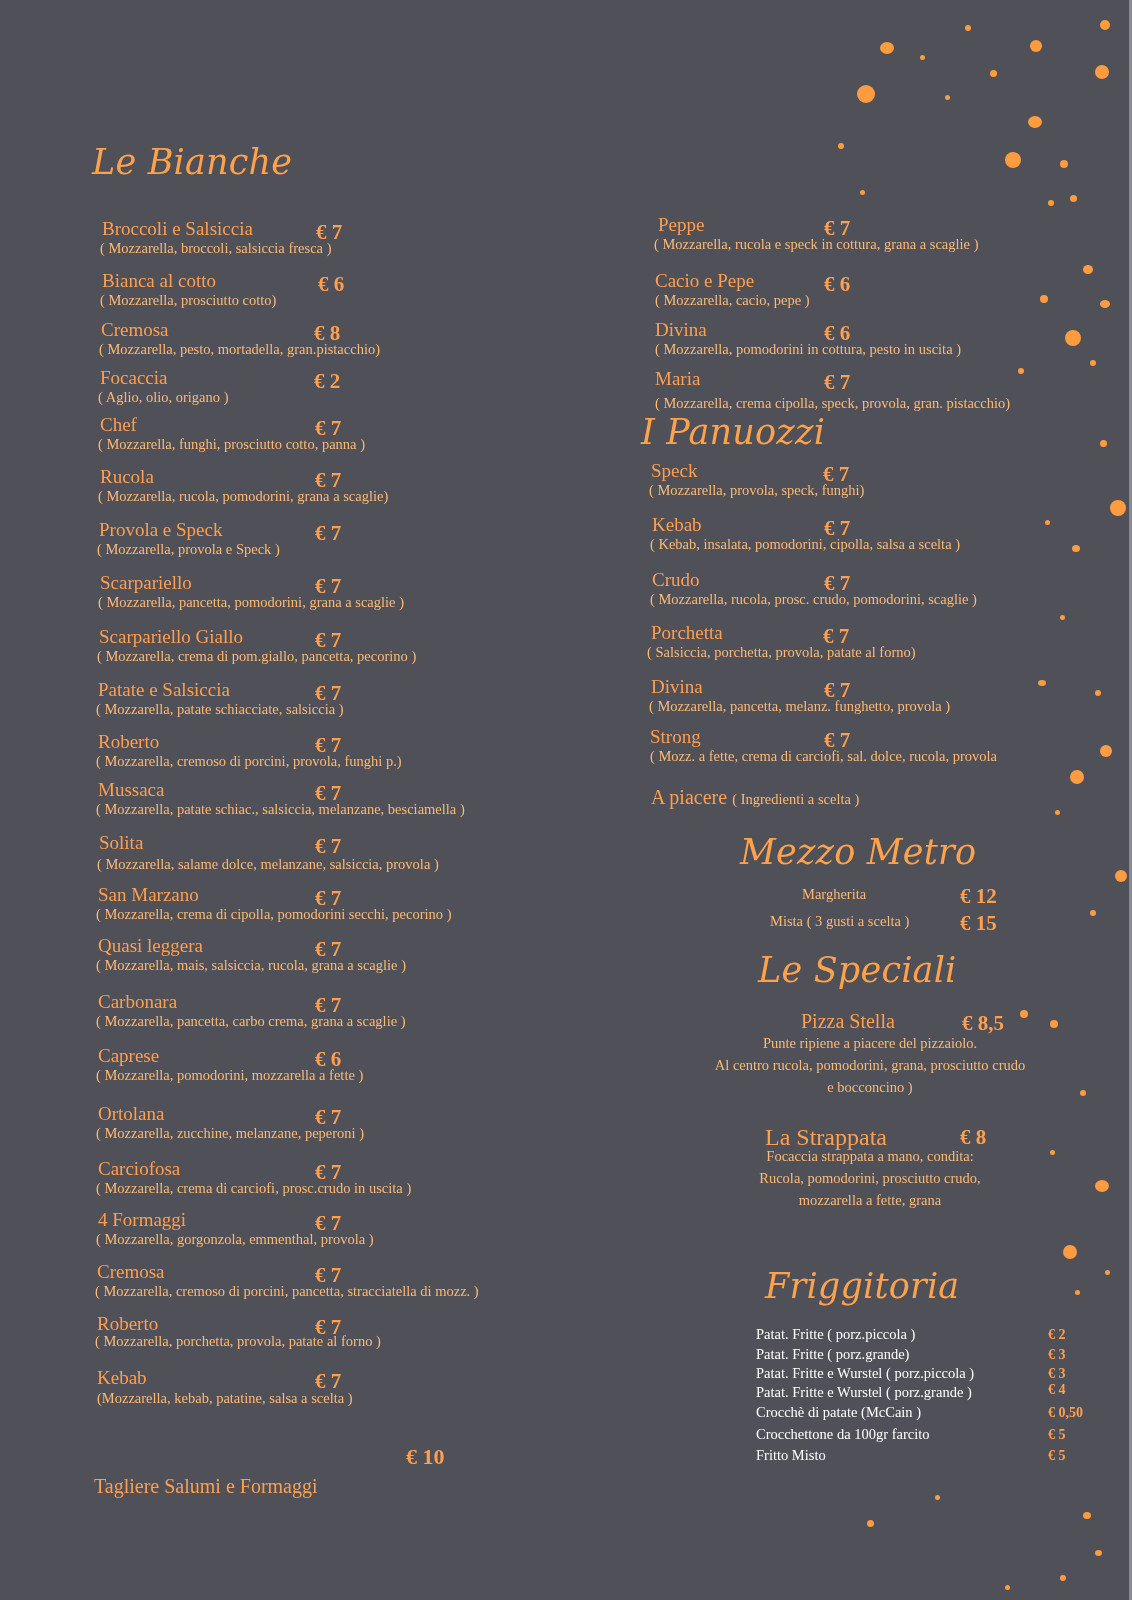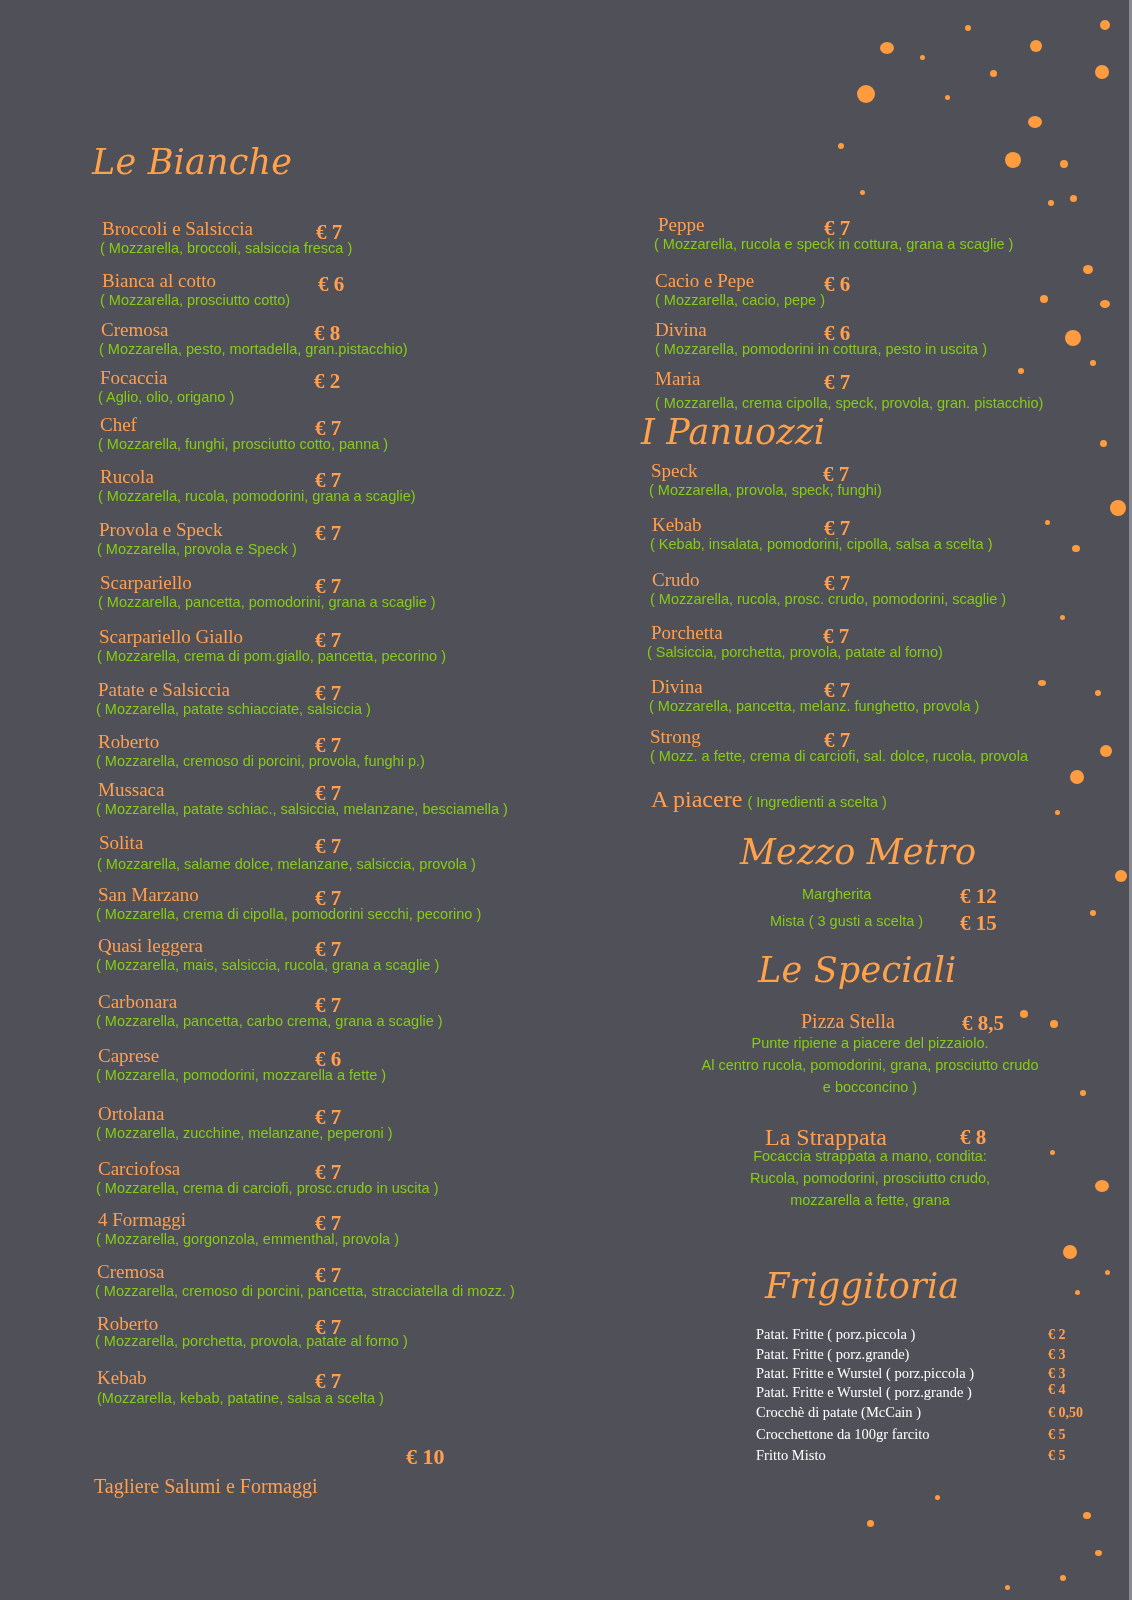--- a/index.html
+++ b/index.html
@@ -12,21 +12,21 @@
     .edge { position:absolute; right:0; top:0; width:3px; height:1600px; background:#8a8b92; }
     .splatter { position:absolute; left:0; top:0; width:1132px; height:1600px; pointer-events:none; }
     .splatter span { position:absolute; border-radius:50%; background:#ff9c3f; }
     .abs { position:absolute; white-space:nowrap; }
     .heading {
       position:absolute; font-family:"DejaVu Serif","Liberation Serif",serif;
       font-style:italic; color:#ffa24c; font-size:35px; letter-spacing:0.2px; white-space:nowrap;
     }
     .name { color:#ff9f4f; font-size:19px; font-family:"Liberation Serif","DejaVu Serif",serif; }
     .price { color:#ff9f4f; font-size:21px; font-family:"Liberation Serif","DejaVu Serif",serif; font-weight:bold; }
-    .desc { color:#84cc16; font-size:14.5px; font-family:Liberation Sans, sans-serif; }
+    .desc { color:#fdba74; font-size:14.5px; font-family:Liberation Serif, serif; }
     .item { position:absolute; width:520px; height:46px; }
     .item .name { position:absolute; left:0; top:0; }
     .item .price { position:absolute; top:2px; }
     .item .desc { position:absolute; left:-2px; top:22px; }
     .center { text-align:center; }
     .frig-row { position:absolute; left:0; height:20px; width:360px; }
     .frig-row .fname { position:absolute; left:0; top:0; font-size:14.5px; color:#fff; font-family:"Liberation Serif","DejaVu Serif",serif; white-space:nowrap; }
     .frig-row .fprice { position:absolute; left:292px; top:1px; font-size:14px; color:#ff9f4f; font-weight:bold; font-family:"Liberation Serif","DejaVu Serif",serif; white-space:nowrap; }
   </style>
 </head>
@@ -255,21 +255,21 @@
     <span class="price" style="left:173px">€ 7</span>
     <span class="desc">( Mozzarella, pancetta, melanz. funghetto, provola )</span>
   </div>
 <div class="item" style="left:650px;top:726px;">
     <span class="name">Strong</span>
     <span class="price" style="left:174px">€ 7</span>
     <span class="desc" style="left:0">( Mozz. a fette, crema di carciofi, sal. dolce, rucola, provola</span>
   </div>
 
 <div class="abs" style="left:651px;top:786px;">
-  <span class="name" style="font-size:24px">A piacere</span>
+  <span class="name" style="font-size:20px">A piacere</span>
   <span class="desc">( Ingredienti a scelta )</span>
 </div>
 
 <div class="heading" style="left:740px;top:832px;">Mezzo Metro</div>
 <div class="abs desc" style="left:802px;top:886px;">Margherita</div>
 <div class="abs price" style="left:960px;top:884px;">€ 12</div>
 <div class="abs desc" style="left:770px;top:913px;">Mista ( 3 gusti a scelta )</div>
 <div class="abs price" style="left:960px;top:911px;">€ 15</div>
 
 <div class="heading" style="left:758px;top:950px;">Le Speciali</div>

